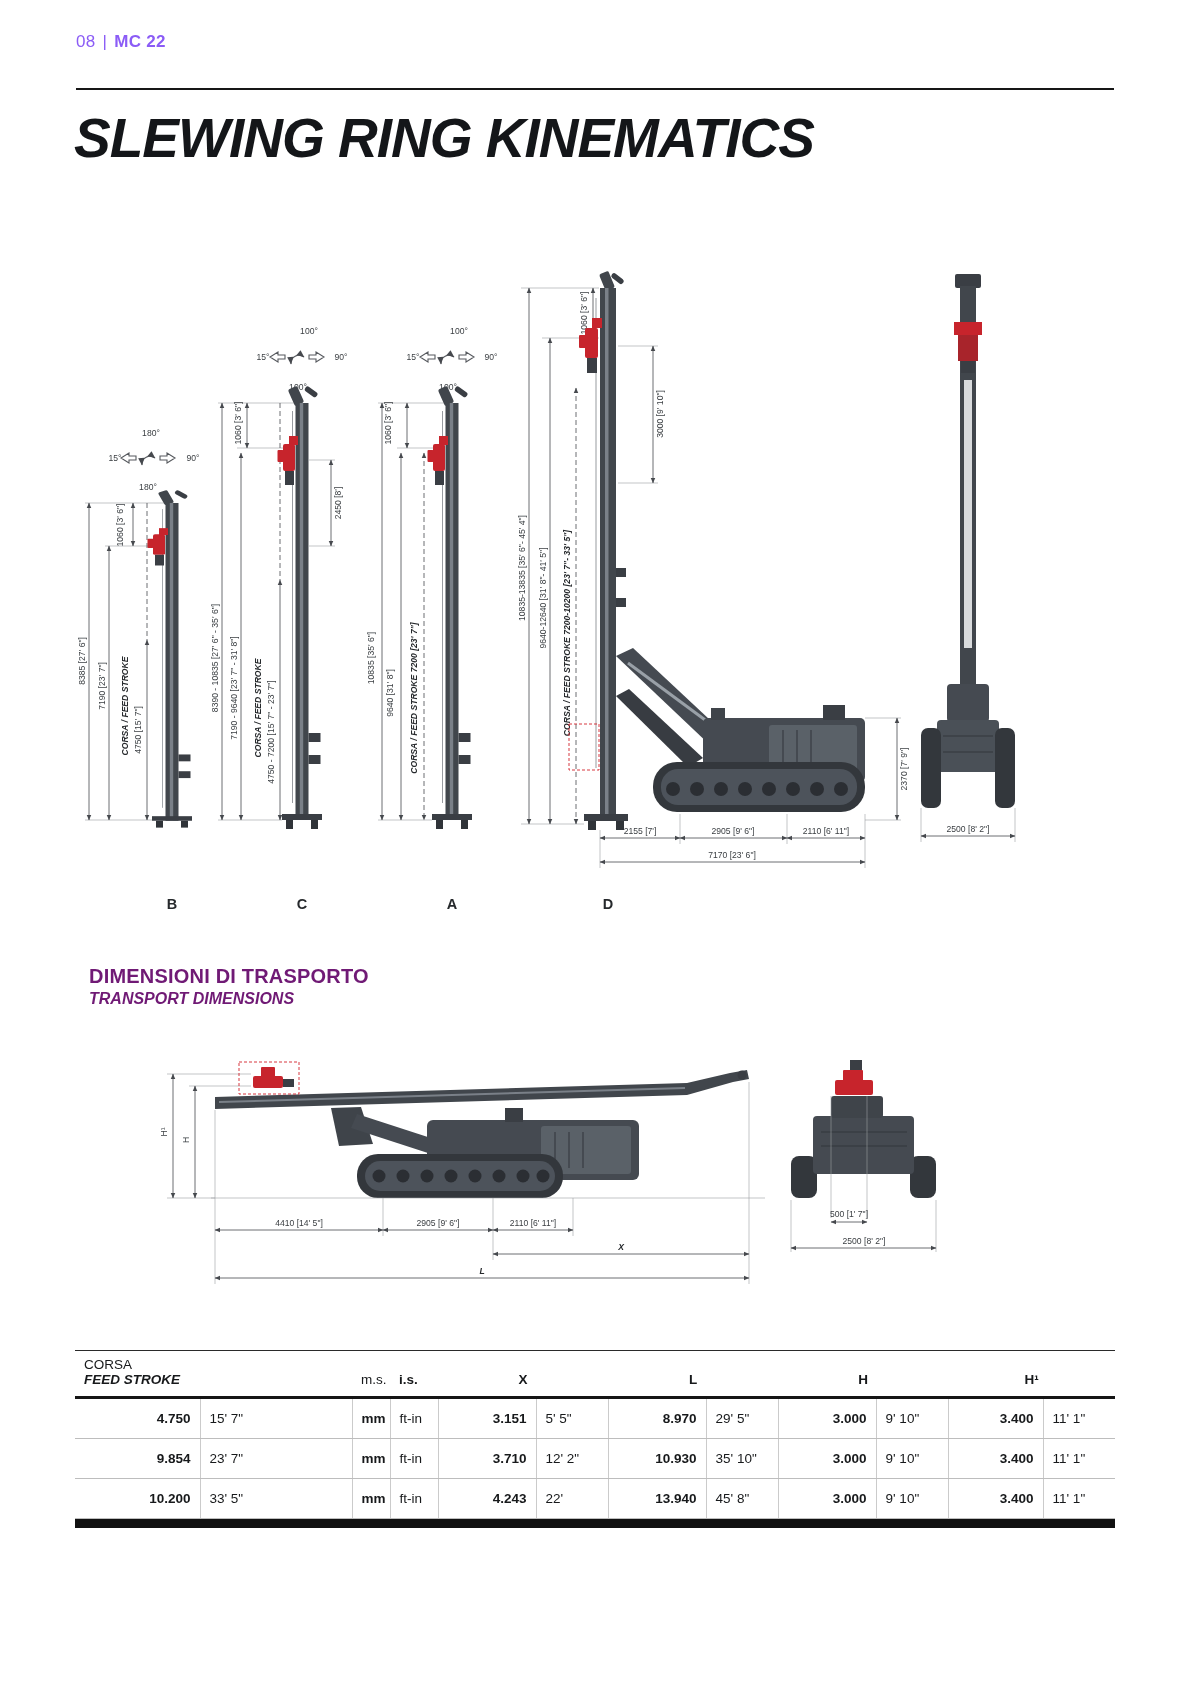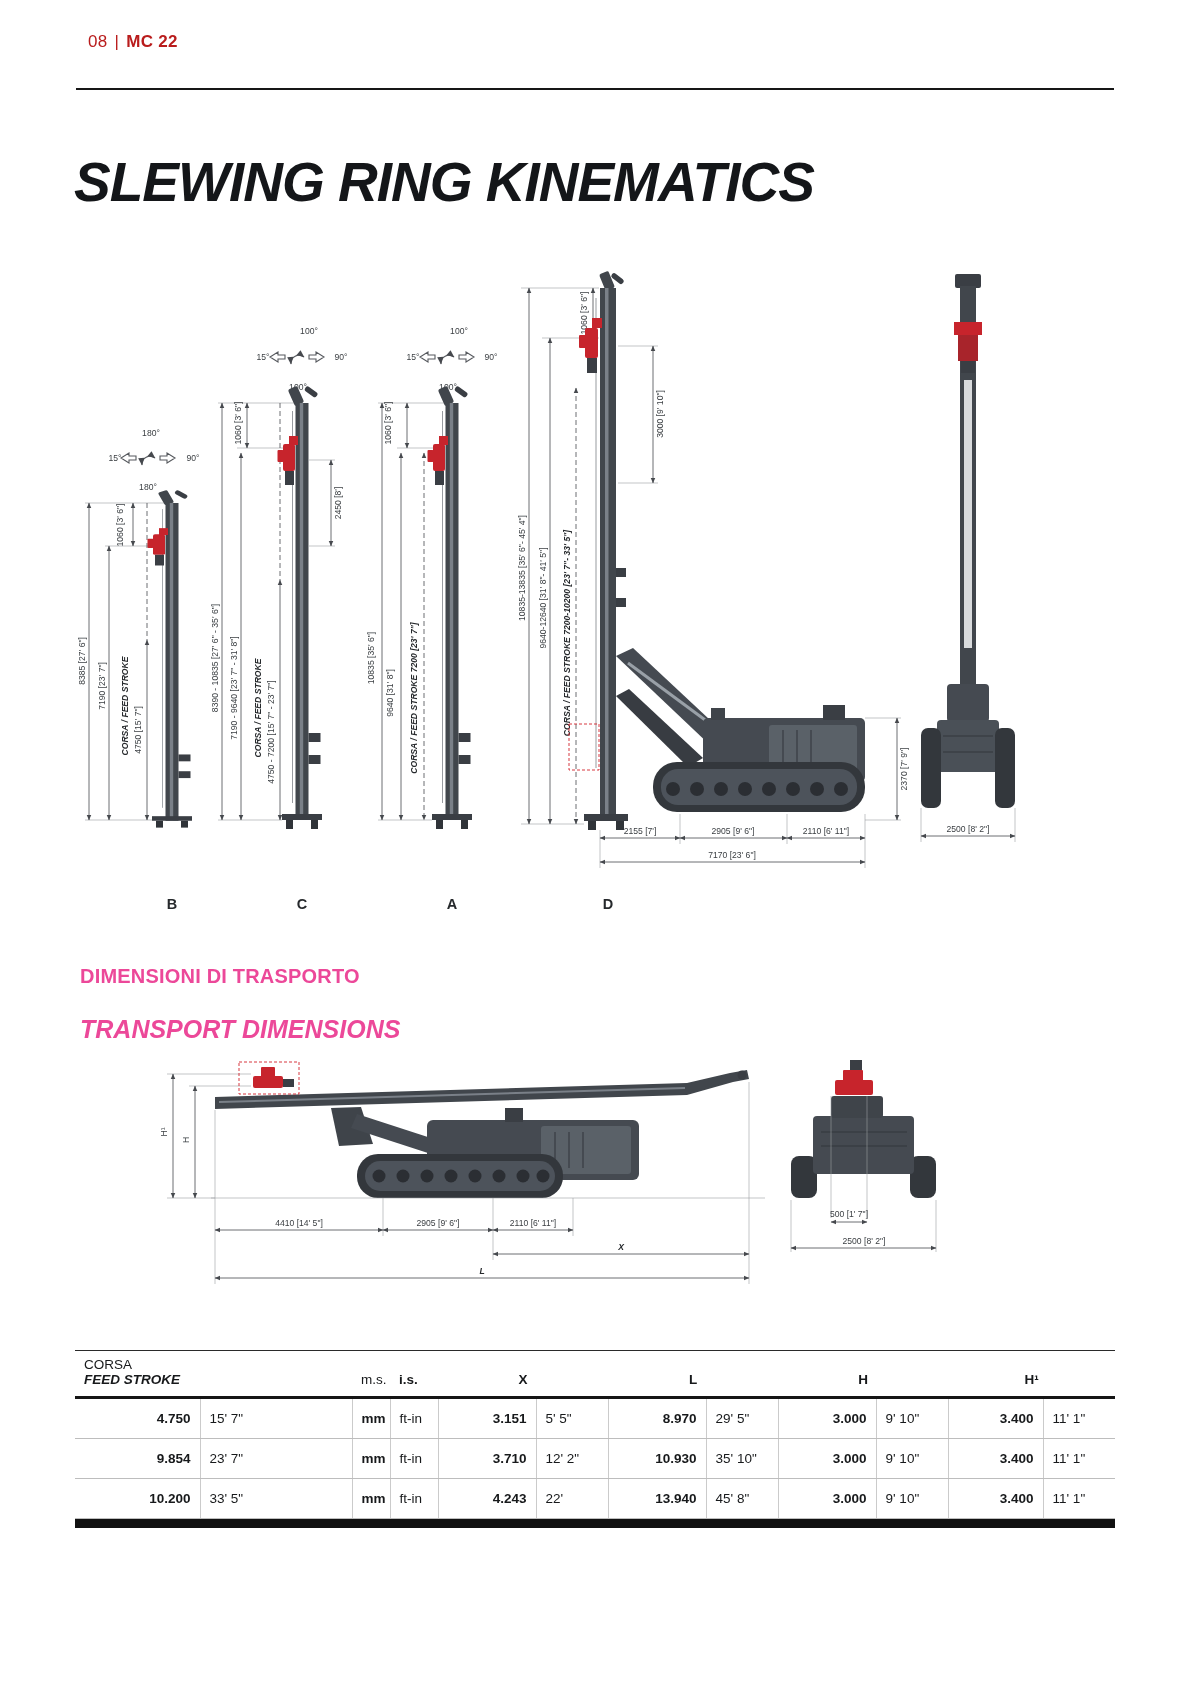--- a/index.html
+++ b/index.html
@@ -1,35 +1,35 @@
 <!DOCTYPE html>
 <html><head>
 <meta charset="utf-8">
 <title>MC 22 — Slewing Ring Kinematics</title>
 <style>
   * { margin:0; padding:0; box-sizing:border-box; }
   html,body { background:#e9e9e9; }
   body { font-family:"Liberation Sans", sans-serif; }
   .page { position:relative; width:1190px; height:1683px; background:#ffffff; margin:0 auto; overflow:hidden; }
 
-  .doc-header { position:absolute; left:88px; top:32px; font-size:17px; color:#b91c1c; letter-spacing:.3px; }
+  .doc-header { position:absolute; left:76px; top:32px; font-size:17px; color:#8b5cf6; letter-spacing:.3px; }
   .pg-div { margin:0 7px; font-weight:300; }
   .pg-model { font-weight:bold; }
   .rule { position:absolute; left:76px; top:88px; width:1038px; height:2px; background:#161616; }
 
   .main-title { position:absolute; left:74px; top:110px; line-height:1.04; color:#141619; }
   .mt-it { display:block; font-size:55px; font-weight:800; letter-spacing:-1px; }
-  .mt-en { display:block; font-size:55px; font-weight:800; font-style:italic; letter-spacing:-1px;margin-top:44px; }
+  .mt-en { display:block; font-size:55px; font-weight:800; font-style:italic; letter-spacing:-1px; }
 
   .fig-kinematics { position:absolute; left:75px; top:268px; }
   .fig-transport  { position:absolute; left:75px; top:1052px; }
 
-  .sec-title { position:absolute; left:80px; top:963px; line-height:1.3; color:#ec4899; }
+  .sec-title { position:absolute; left:89px; top:963px; line-height:1.3; color:#701a75; }
   .st-it { display:block; font-size:20px; font-weight:800; letter-spacing:.2px; }
-  .st-en { display:block; font-size:25px; font-weight:800; font-style:italic;margin-top:24px; }
+  .st-en { display:block; font-size:16px; font-weight:800; font-style:italic; }
 
   
   .vt  { font-family:"Liberation Sans", sans-serif; font-size:8.6px; fill:#3c4044; }
   .vtb { font-family:"Liberation Sans", sans-serif; font-size:8.6px; font-weight:bold; font-style:italic; fill:#26292c; }
   .vlabel { font-family:"Liberation Sans", sans-serif; font-size:14.5px; font-weight:bold; fill:#26292c; }
   .dim  { stroke:#46494e; stroke-width:0.8; fill:none; }
   .dimd { stroke:#46494e; stroke-width:0.8; fill:none; stroke-dasharray:5 3; }
   .ext  { stroke:#9a9da1; stroke-width:0.6; fill:none; }
   .oarr { fill:#ffffff; stroke:#56595e; stroke-width:1.1; }
   .carr { fill:none; stroke:#56595e; stroke-width:1.1; }

